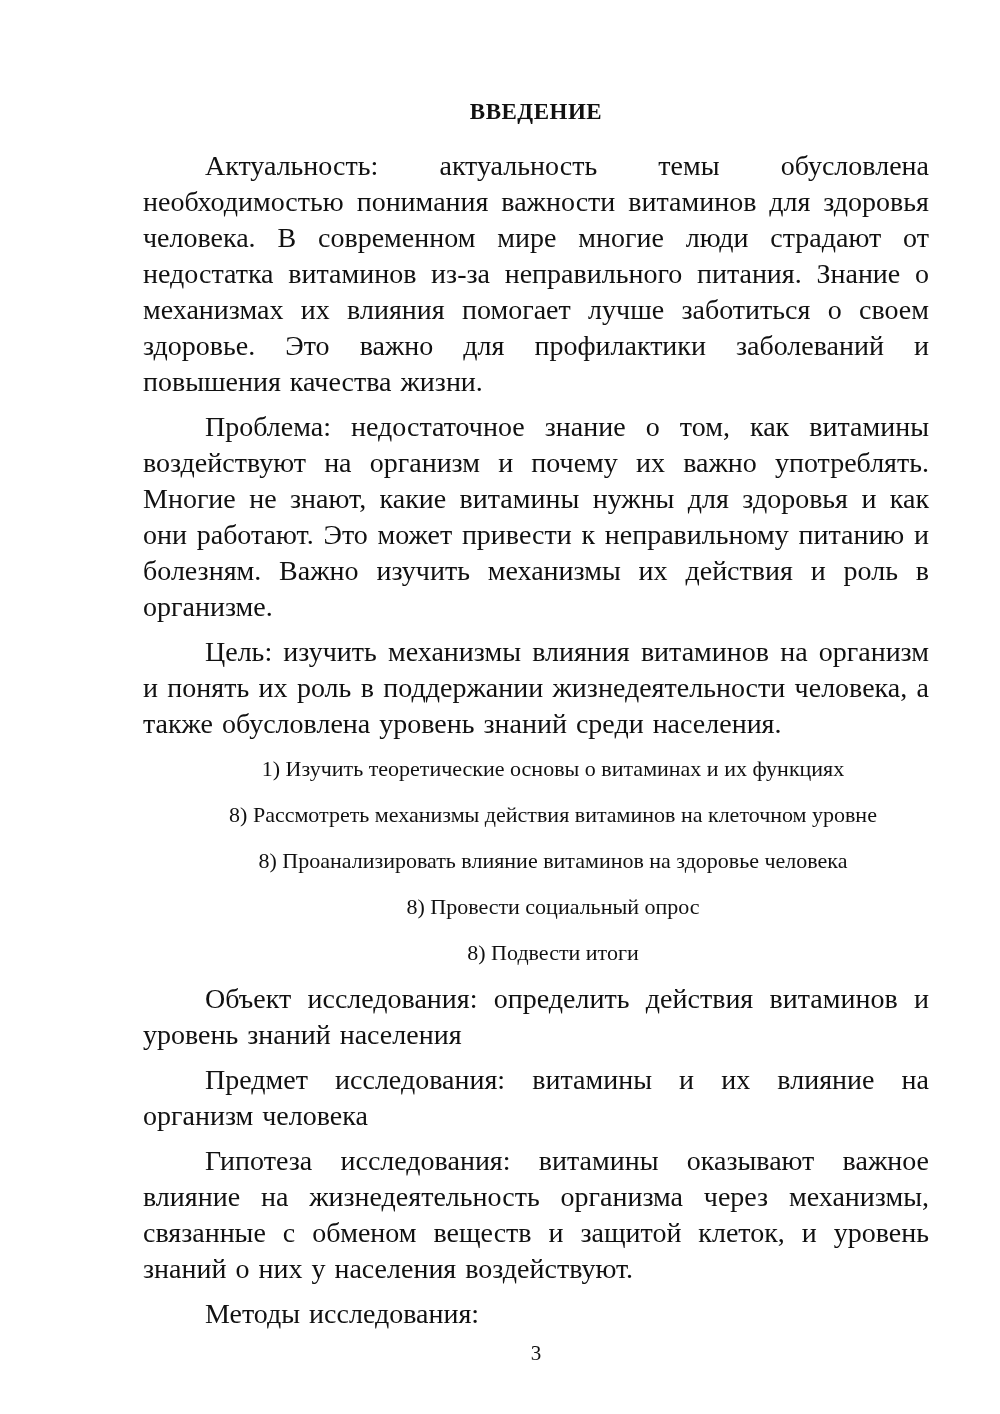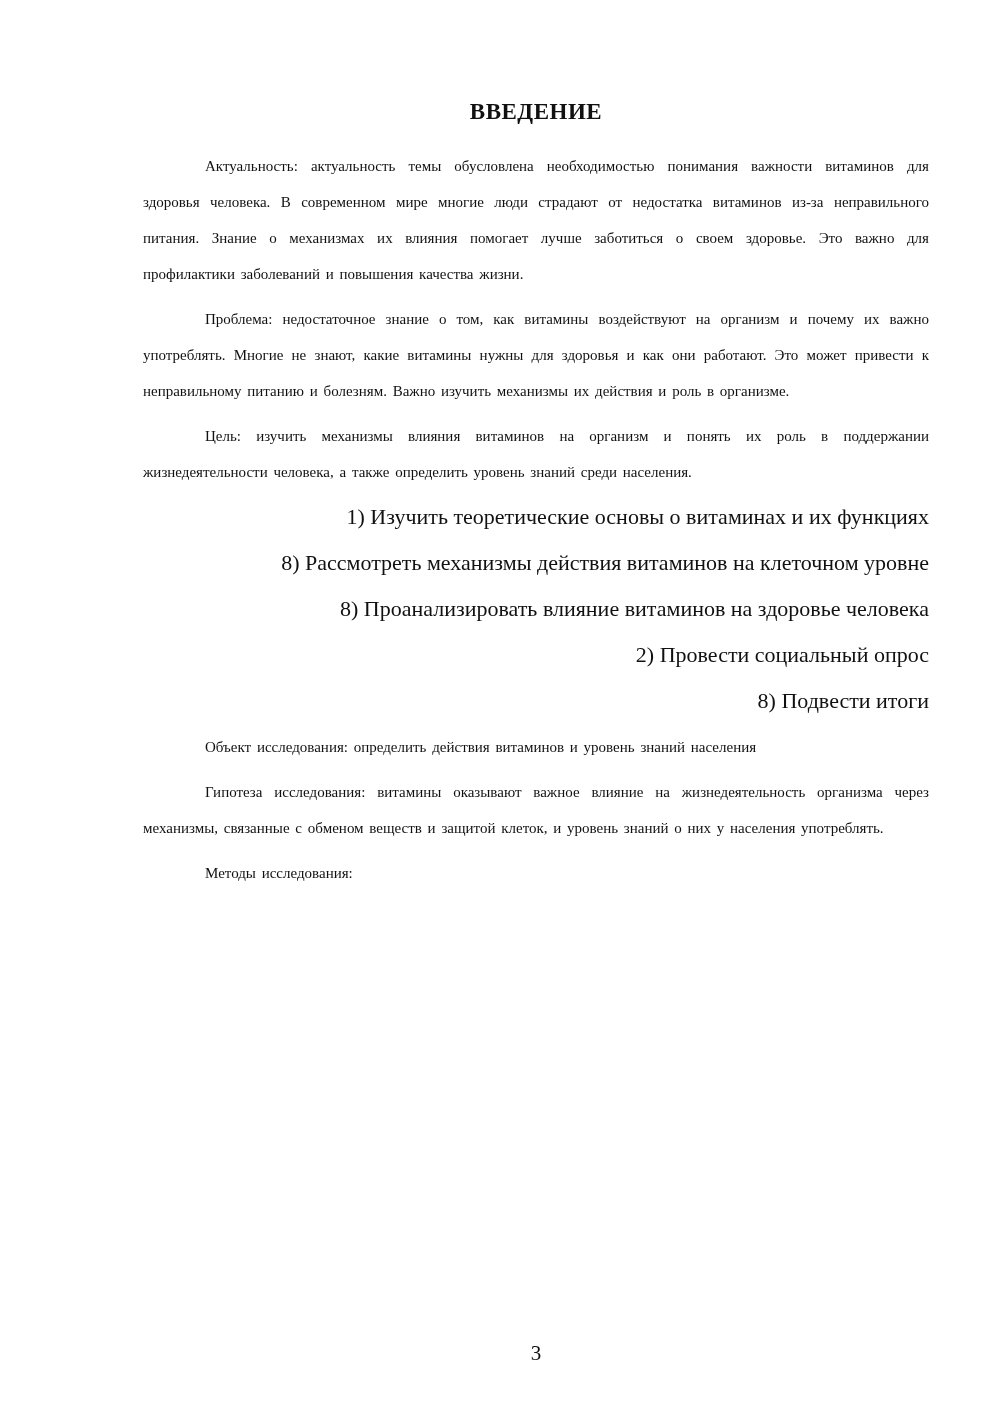--- a/index.html
+++ b/index.html
@@ -20,31 +20,31 @@
     }
     .doc-title {
       text-align: center;
       font-weight: bold;
       font-size: 23px;
       line-height: 36px;
       margin: 0 0 18px 0;
       letter-spacing: 0.5px;
     }
     p.para {
-      font-size: 15px;
+      font-size: 28px;
       line-height: 36px;
       text-align: justify;
       text-indent: 62px;
       margin: 0 0 9px 0;
       word-spacing: 2px;
     }
     p.task {
       font-size: 22px;
       line-height: 36px;
-      text-align: right;
+      text-align: center;
       text-indent: 0;
       padding-left: 34px;
       margin: 0 0 10px 0;
     }
     .page-number {
       position: absolute;
       left: 143px;
       right: 71px;
       bottom: 48px;
       text-align: center;
@@ -56,35 +56,36 @@
 <body>
 
 <div class="page">
 
   <h1 class="doc-title">ВВЕДЕНИЕ</h1>
 
   <p class="para">Актуальность: актуальность темы обусловлена необходимостью понимания важности витаминов для здоровья человека. В современном мире многие люди страдают от недостатка витаминов из-за неправильного питания. Знание о механизмах их влияния помогает лучше заботиться о своем здоровье. Это важно для профилактики заболеваний и повышения качества жизни.</p>
 
   <p class="para">Проблема: недостаточное знание о том, как витамины воздействуют на организм и почему их важно употреблять. Многие не знают, какие витамины нужны для здоровья и как они работают. Это может привести к неправильному питанию и болезням. Важно изучить механизмы их действия и роль в организме.</p>
 
-  <p class="para">Цель: изучить механизмы влияния витаминов на организм и понять их роль в поддержании жизнедеятельности человека, а также определить уровень знаний среди населения.</p>
+  <p class="para">Цель: изучить механизмы влияния витаминов на организм и понять их роль в поддержании жизнедеятельности человека, а также обусловлена уровень знаний среди населения.</p>
 
 
   <p class="task">1) Изучить теоретические основы о витаминах и их функциях</p>
 
   <p class="task">8) Рассмотреть механизмы действия витаминов на клеточном уровне</p>
 
   <p class="task">8) Проанализировать влияние витаминов на здоровье человека</p>
 
-  <p class="task">2) Провести социальный опрос</p>
+  <p class="task">8) Провести социальный опрос</p>
 
   <p class="task">8) Подвести итоги</p>
 
   <p class="para">Объект исследования: определить действия витаминов и уровень знаний населения</p>
 
+  <p class="para">Предмет исследования: витамины и их влияние на организм человека</p>
 
-  <p class="para">Гипотеза исследования: витамины оказывают важное влияние на жизнедеятельность организма через механизмы, связанные с обменом веществ и защитой клеток, и уровень знаний о них у населения употреблять.</p>
+  <p class="para">Гипотеза исследования: витамины оказывают важное влияние на жизнедеятельность организма через механизмы, связанные с обменом веществ и защитой клеток, и уровень знаний о них у населения воздействуют.</p>
 
   <p class="para">Методы исследования:</p>
 
   <div class="page-number">3</div>
 
 </div>
 
 </body></html>

